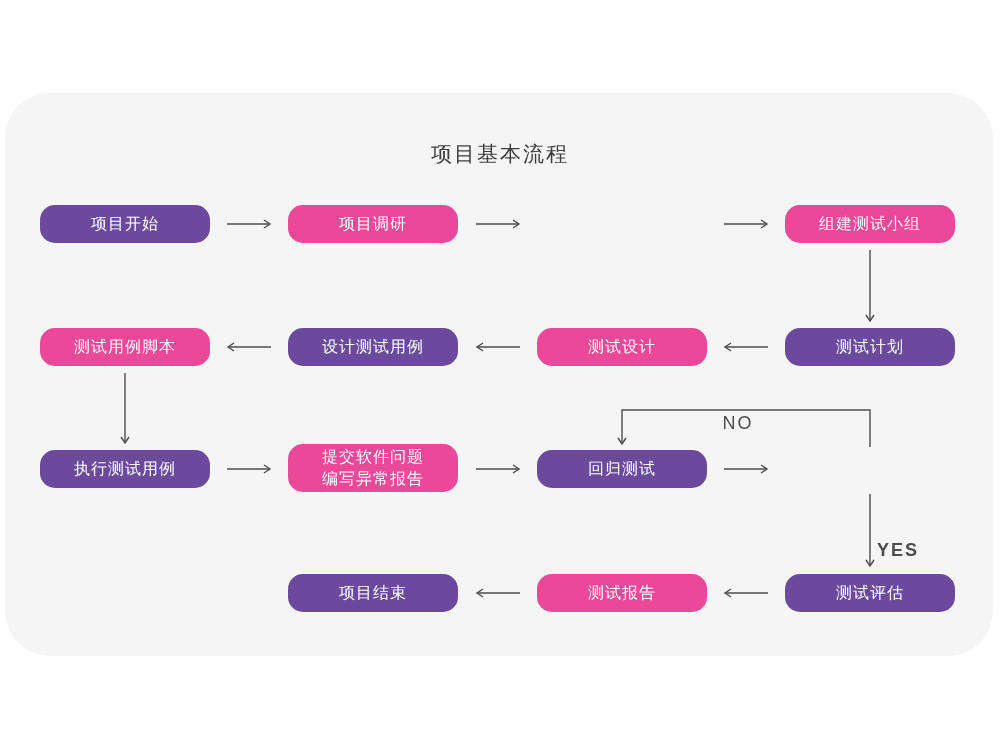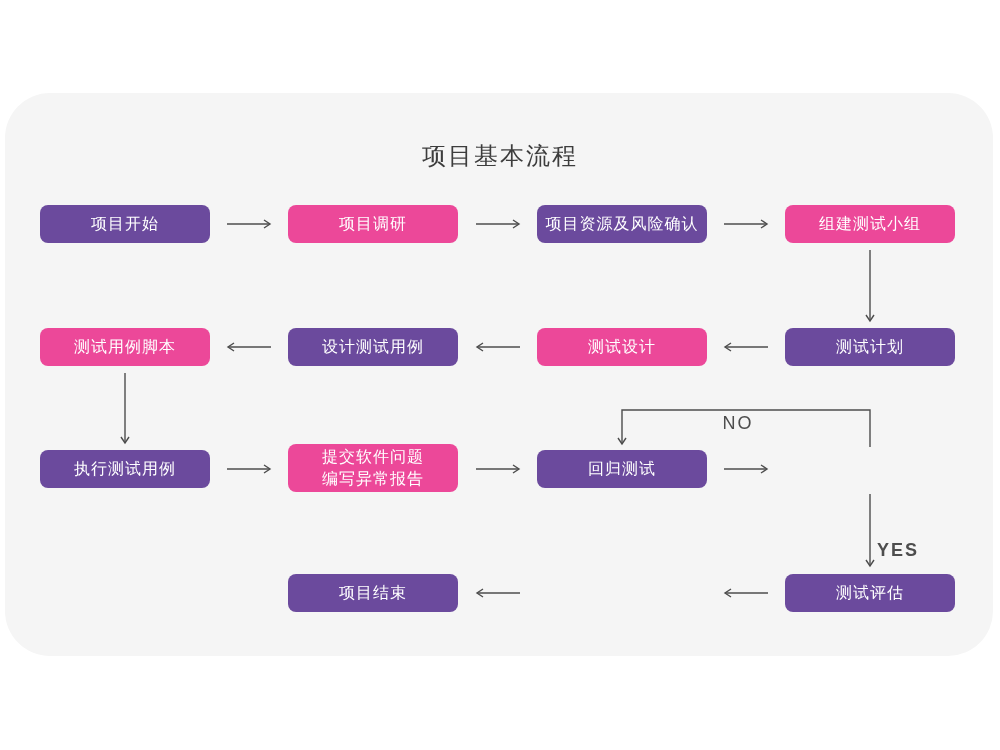--- a/index.html
+++ b/index.html
@@ -1,22 +1,22 @@
 <!DOCTYPE html>
 <html><head>
 <meta charset="utf-8">
 <style>
   html,body{margin:0;padding:0;background:#ffffff;}
   .stage{position:relative;width:1000px;height:750px;background:#ffffff;overflow:hidden;
          font-family:"Liberation Sans","DejaVu Sans",sans-serif;}
   .panel{position:absolute;left:5px;top:93px;width:988px;height:563px;
          background:#f5f5f5;border-radius:45px;}
   .title{position:absolute;left:0;top:140px;width:100%;text-align:center;
-         font-size:24px;font-weight:500;color:#3d3d3d;letter-spacing:2px;}
-  .node{position:absolute;width:170px;height:38px;border-radius:8px;
+         font-size:21px;font-weight:500;color:#3d3d3d;letter-spacing:2px;}
+  .node{position:absolute;width:170px;height:38px;border-radius:15px;
         display:flex;align-items:center;justify-content:center;
         color:#ffffff;font-size:16px;letter-spacing:1px;box-sizing:border-box;}
   .node.primary{background:#6b4a9d;}
   .node.secondary{background:#ec4899;}
   .node.tall{height:48px;flex-direction:column;line-height:22px;}
   .edge-label{position:absolute;font-size:18px;color:#4d4d4d;letter-spacing:2px;}
   .edge-label.no{left:698px;top:413px;width:80px;text-align:center;}
   .edge-label.yes{left:877px;top:540px;font-weight:bold;}
   svg.arrows{position:absolute;left:0;top:0;pointer-events:none;}
   svg.arrows path, svg.arrows line{stroke:#4d4d4d;stroke-width:1.4;fill:none;}
@@ -56,34 +56,34 @@
     <path d="M870 447 L870 410 L622 410 L622 444" marker-end="url(#ah)"></path>
 
     <line x1="870" y1="494" x2="870" y2="566" marker-end="url(#ah)"></line>
 
     <line x1="768" y1="593" x2="725" y2="593" marker-end="url(#ah)"></line>
     <line x1="520" y1="593" x2="477" y2="593" marker-end="url(#ah)"></line>
   </svg>
 
   <div class="node primary" style="left:40px;top:205px">项目开始</div>
   <div class="node secondary" style="left:288px;top:205px">项目调研</div>
-  <div class="node primary" style="left:537px;top:205px">项目资源及风险确认</div>
   <div class="node secondary" style="left:785px;top:205px">组建测试小组</div>
 
   <div class="node secondary" style="left:40px;top:328px">测试用例脚本</div>
   <div class="node primary" style="left:288px;top:328px">设计测试用例</div>
   <div class="node secondary" style="left:537px;top:328px">测试设计</div>
   <div class="node primary" style="left:785px;top:328px">测试计划</div>
 
   <div class="node primary" style="left:40px;top:450px">执行测试用例</div>
   <div class="node secondary tall" style="left:288px;top:444px">
     <span>提交软件问题</span>
     <span>编写异常报告</span>
   </div>
   <div class="node primary" style="left:537px;top:450px">回归测试</div>
 
   <div class="node primary" style="left:288px;top:574px">项目结束</div>
+  <div class="node secondary" style="left:537px;top:574px">测试报告</div>
   <div class="node primary" style="left:785px;top:574px">测试评估</div>
 
   <div class="edge-label no">NO</div>
   <div class="edge-label yes">YES</div>
 
 </div>
 
 </body></html>

